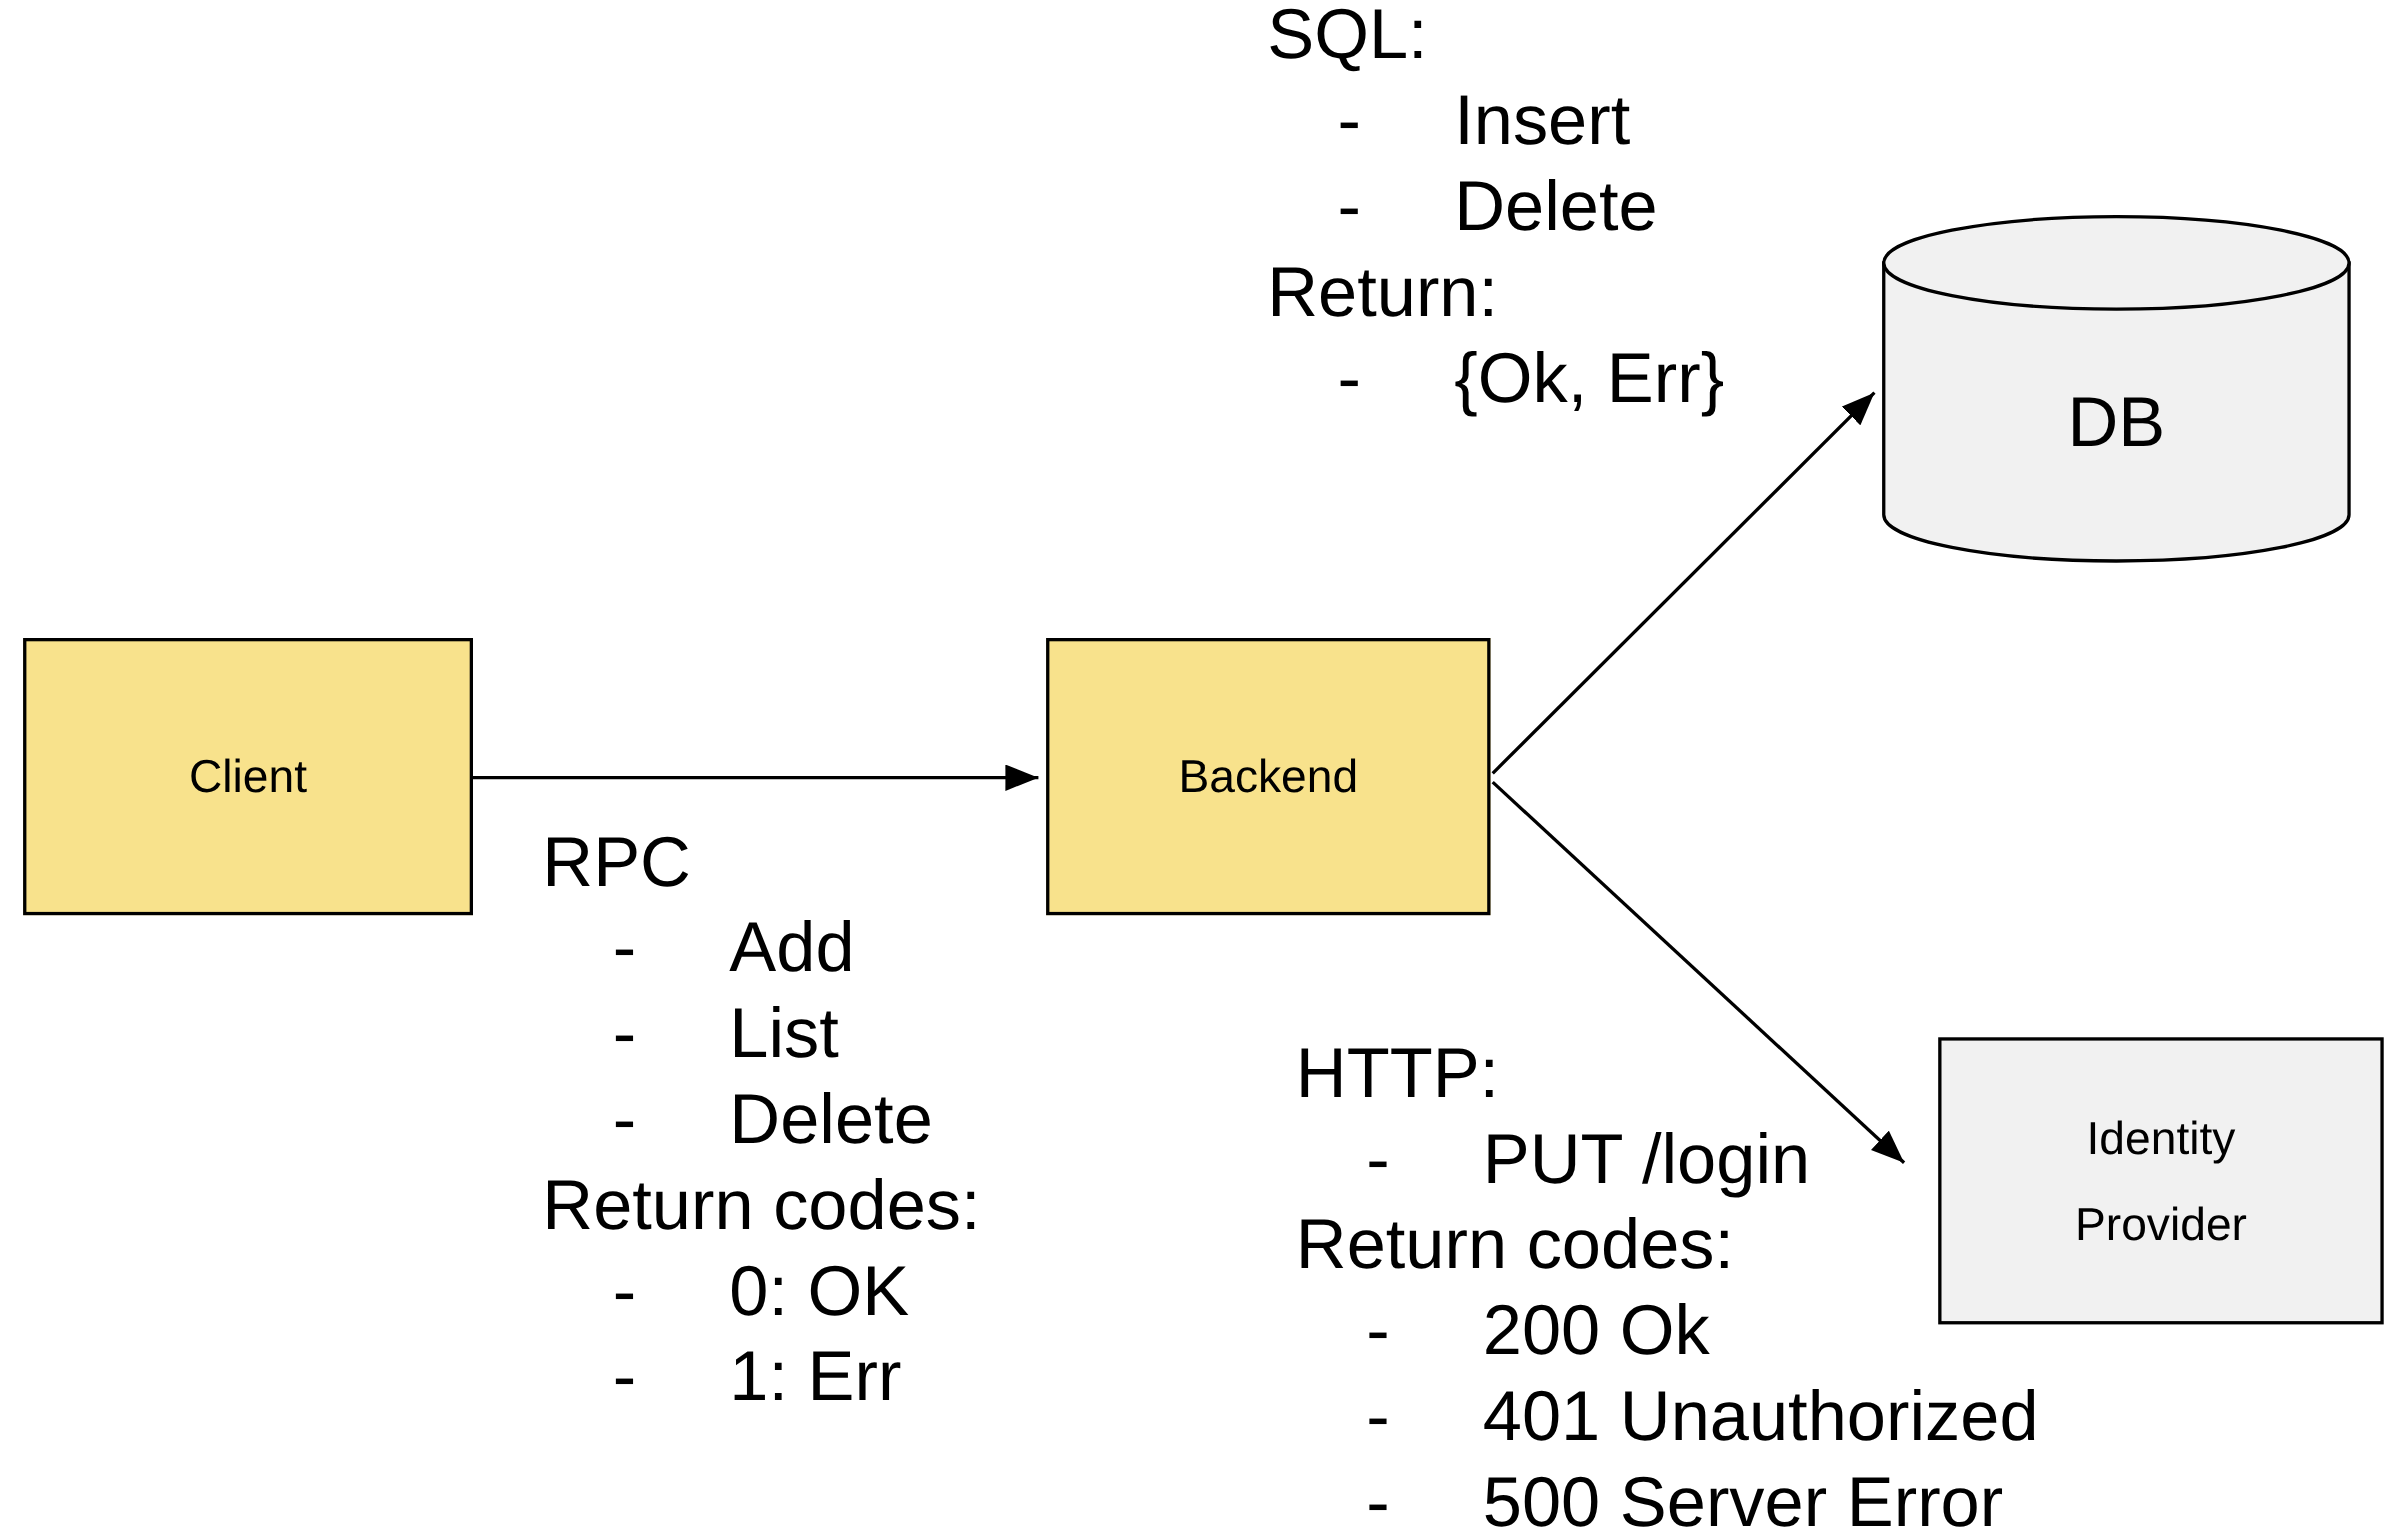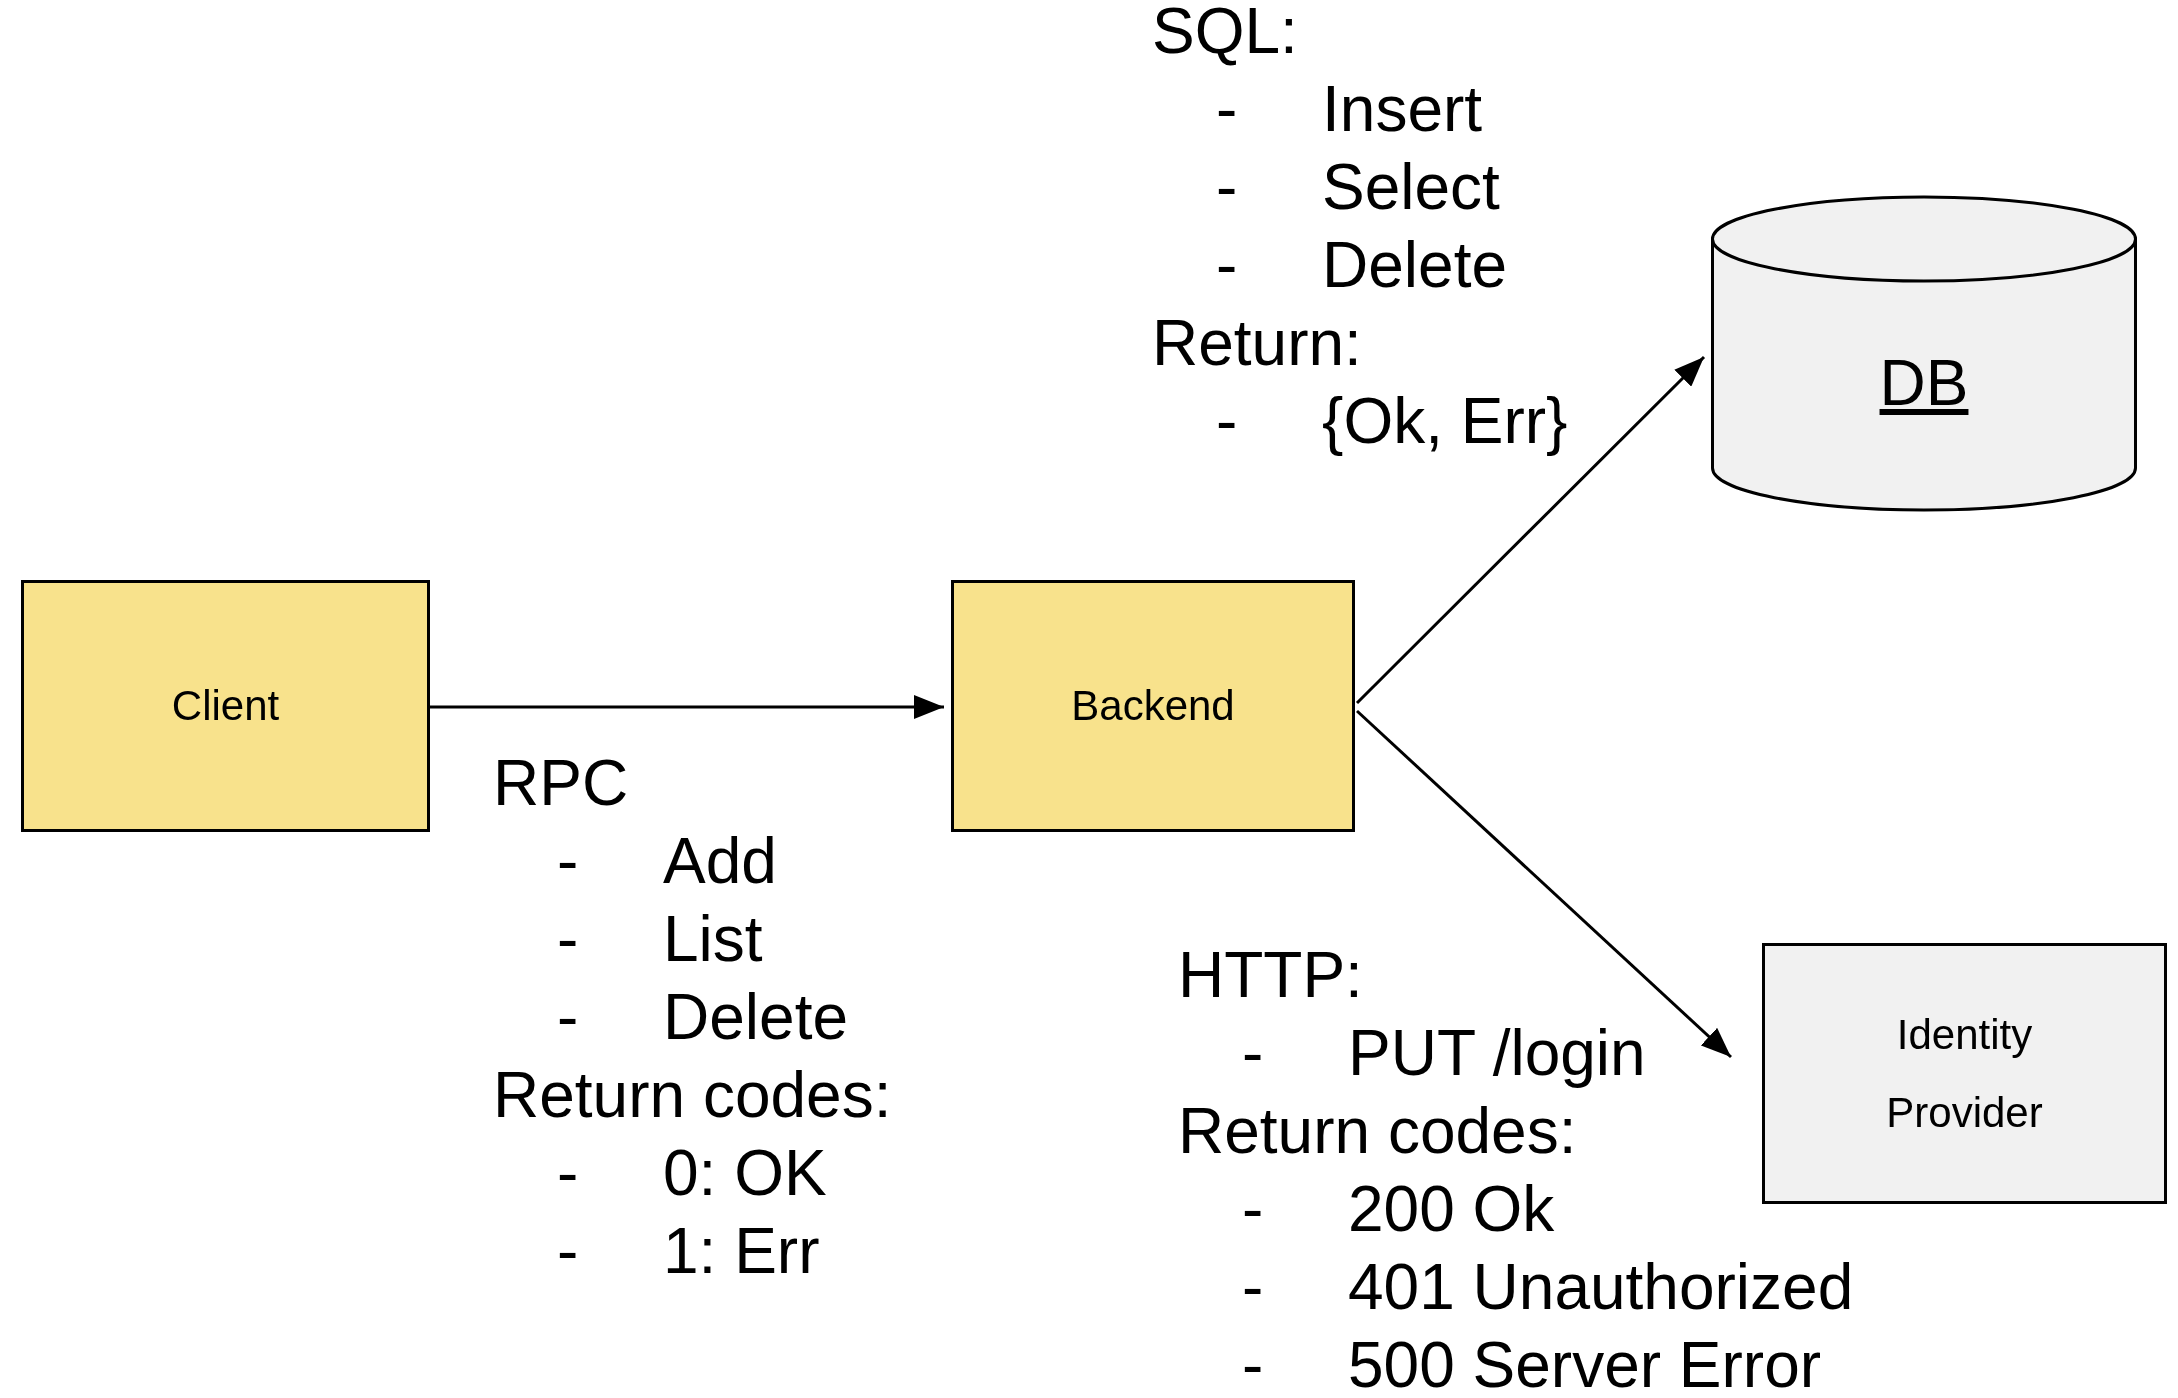--- a/index.html
+++ b/index.html
@@ -54,21 +54,20 @@
   .db-label {
     position: absolute;
     left: 0; top: 0;
     width: 428px; height: 317px;
     display: flex;
     align-items: center;
     justify-content: center;
     padding-top: 58px;
     box-sizing: border-box;
     font-size: 64px;
-    text-decoration: underline;
   }
   .note {
     position: absolute;
     font-size: 64px;
     line-height: 78px;
     white-space: nowrap;
   }
   .note-line { height: 78px; }
   .bullet-line { padding-left: 64px; }
   .dash {
@@ -132,23 +131,20 @@
       <span class="dash">-</span><span>1: Err</span>
     </div>
   </div>
 
   <div class="note" style="left:1152px; top:-8px;">
     <div class="note-line">SQL:</div>
     <div class="note-line bullet-line">
       <span class="dash">-</span><span>Insert</span>
     </div>
     <div class="note-line bullet-line">
-      <span class="dash">-</span><span>Select</span>
-    </div>
-    <div class="note-line bullet-line">
       <span class="dash">-</span><span>Delete</span>
     </div>
     <div class="note-line">Return:</div>
     <div class="note-line bullet-line">
       <span class="dash">-</span><span>{Ok, Err}</span>
     </div>
   </div>
 
   <div class="note" style="left:1178px; top:936px;">
     <div class="note-line">HTTP:</div>

